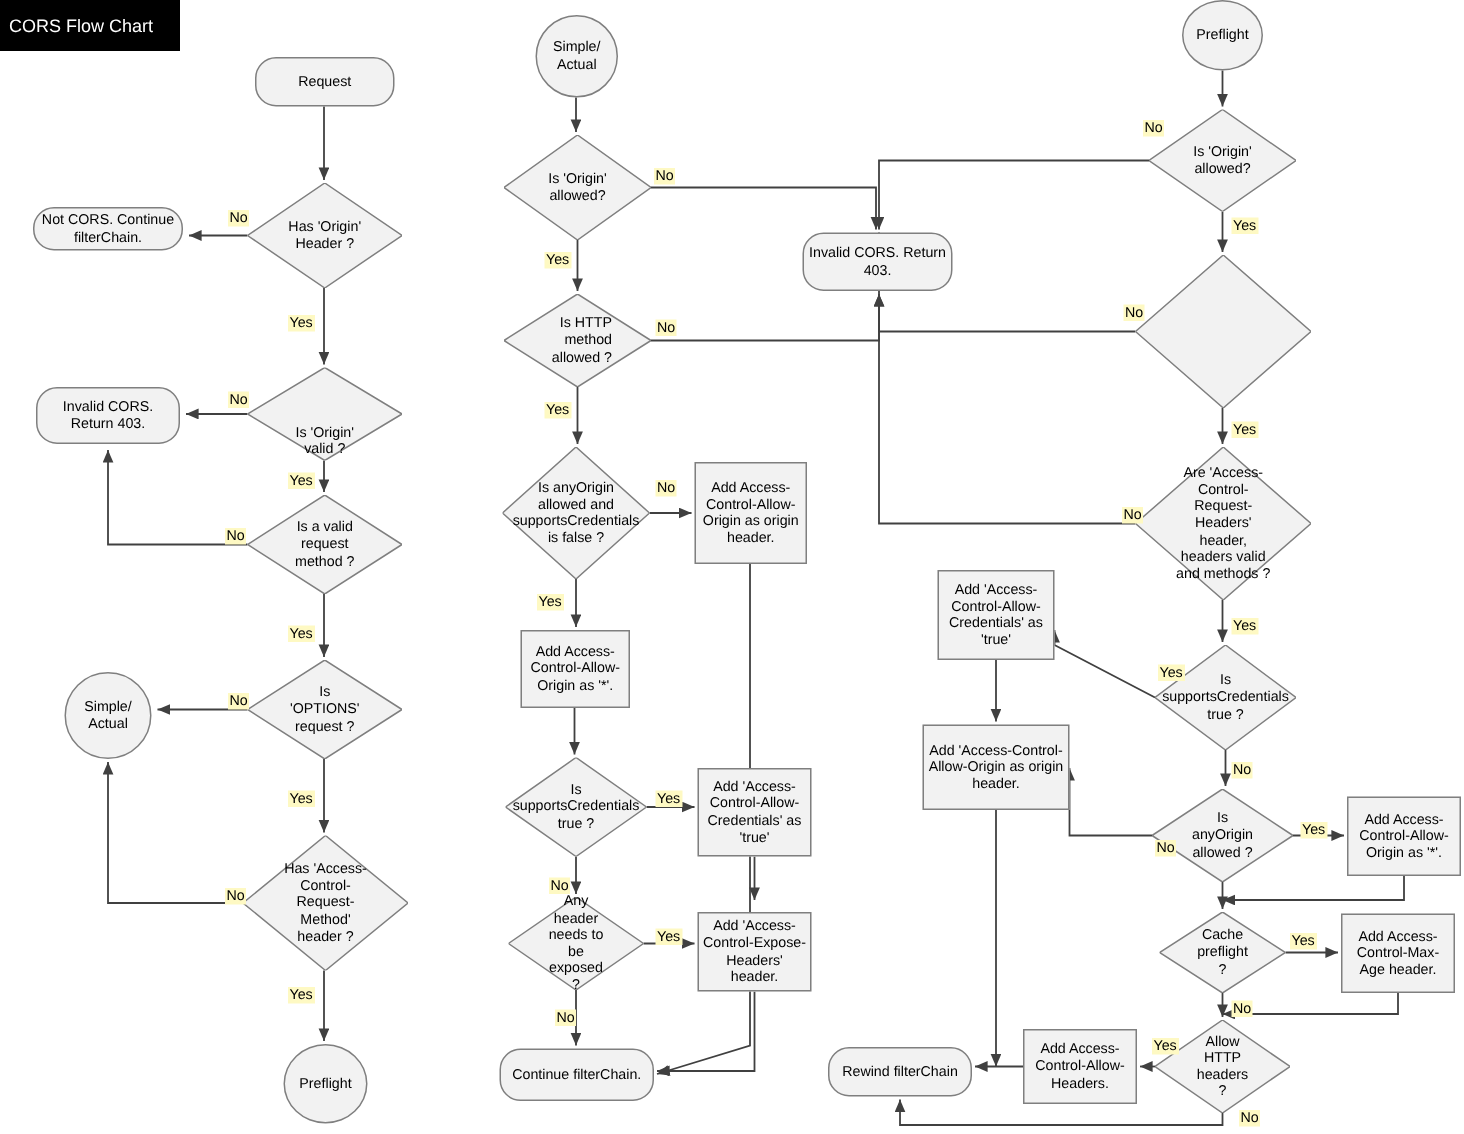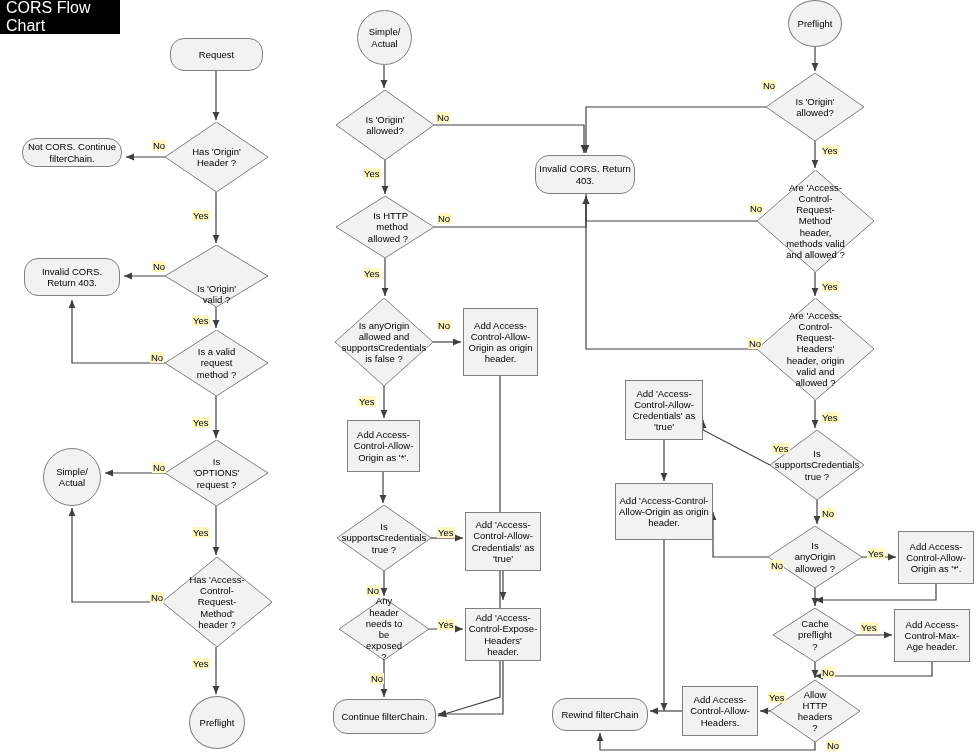--- a/index.html
+++ b/index.html
@@ -77,21 +77,21 @@
     left: 0;
     top: 0;
     width: 120px;
     height: 34px;
     background: #000000;
     color: #ffffff;
     display: flex;
     align-items: center;
     padding-left: 6px;
     box-sizing: border-box;
-    font-size: 16px;
+    font-size: 12px;
   }
 </style>
 </head>
 <body>
 
 <div id="canvas">
 
   <svg id="edges" viewBox="0 0 976 756">
     <defs>
       <marker id="arw" markerWidth="9" markerHeight="9" refX="7" refY="3" orient="auto" markerUnits="strokeWidth">
@@ -259,27 +259,26 @@
       <div class="node diamond" style="left: 766px; top: 73px; width: 98px; height: 68px;">
         <svg class="dshape" viewBox="0 0 100 100" preserveAspectRatio="none">
           <polygon points="50,0 100,50 50,100 0,50" fill="#f2f2f2" stroke="#7f7f7f" stroke-width="1" vector-effect="non-scaling-stroke"></polygon>
         </svg>
         <span class="dlabel">Is 'Origin' allowed?</span>
       </div>
       <div class="node diamond" style="left: 757px; top: 170px; width: 117px; height: 102px;">
         <svg class="dshape" viewBox="0 0 100 100" preserveAspectRatio="none">
           <polygon points="50,0 100,50 50,100 0,50" fill="#f2f2f2" stroke="#7f7f7f" stroke-width="1" vector-effect="non-scaling-stroke"></polygon>
         </svg>
-        <span class="dlabel">Are 'Access-Control-Request-Method' header, methods valid and allowed ?</span>
       </div>
       <div class="node diamond" style="left: 757px; top: 298px; width: 117px; height: 102px;">
         <svg class="dshape" viewBox="0 0 100 100" preserveAspectRatio="none">
           <polygon points="50,0 100,50 50,100 0,50" fill="#f2f2f2" stroke="#7f7f7f" stroke-width="1" vector-effect="non-scaling-stroke"></polygon>
         </svg>
-        <span class="dlabel">Are 'Access-Control-Request-Headers' header, origin valid and allowed ?</span>
+        <span class="dlabel">Are 'Access-Control-Request-Headers' header, headers valid and methods ?</span>
       </div>
       <div class="node diamond" style="left: 770px; top: 430px; width: 94px; height: 70px;">
         <svg class="dshape" viewBox="0 0 100 100" preserveAspectRatio="none">
           <polygon points="50,0 100,50 50,100 0,50" fill="#f2f2f2" stroke="#7f7f7f" stroke-width="1" vector-effect="non-scaling-stroke"></polygon>
         </svg>
         <span class="dlabel">Is supportsCredentials true ?</span>
       </div>
       <div class="node rect" style="left: 625px; top: 380px; width: 78px; height: 60px;">
         <span>Add 'Access-Control-Allow-Credentials' as 'true'</span>
       </div>

